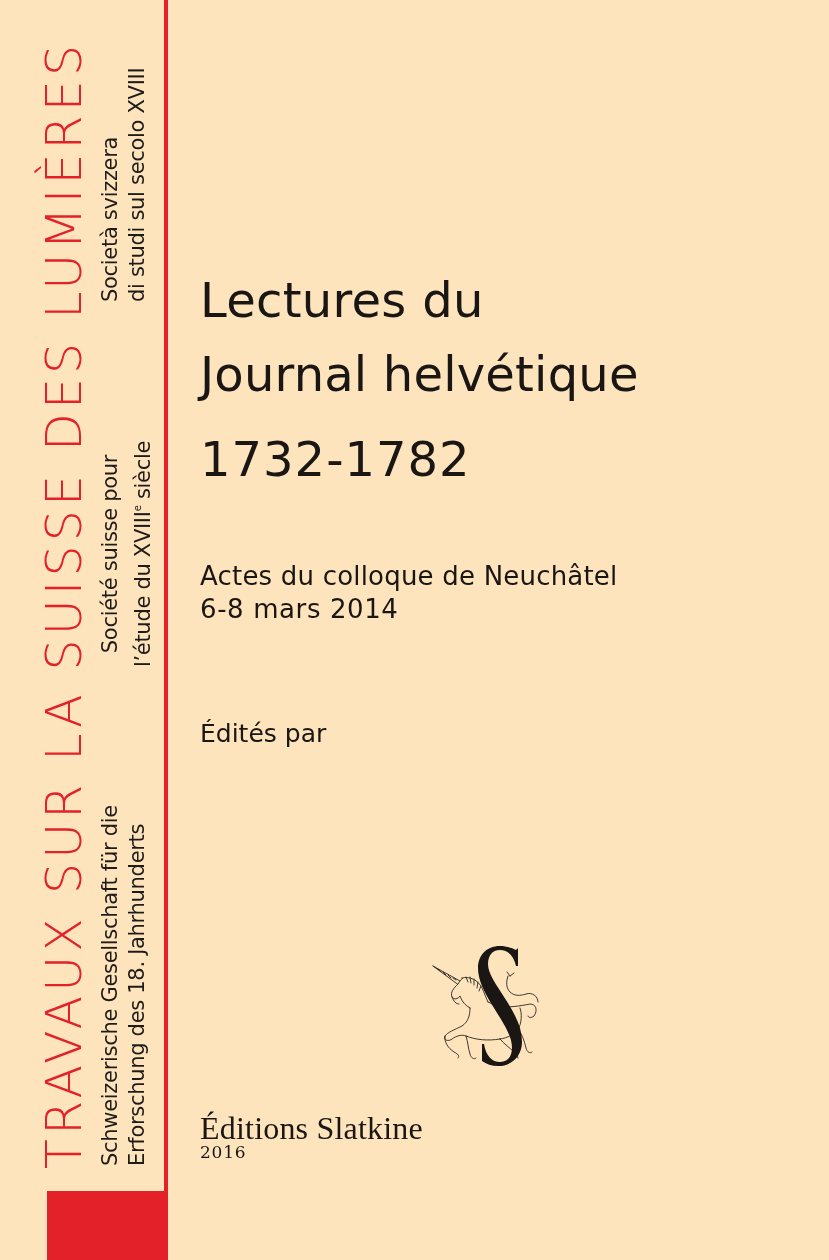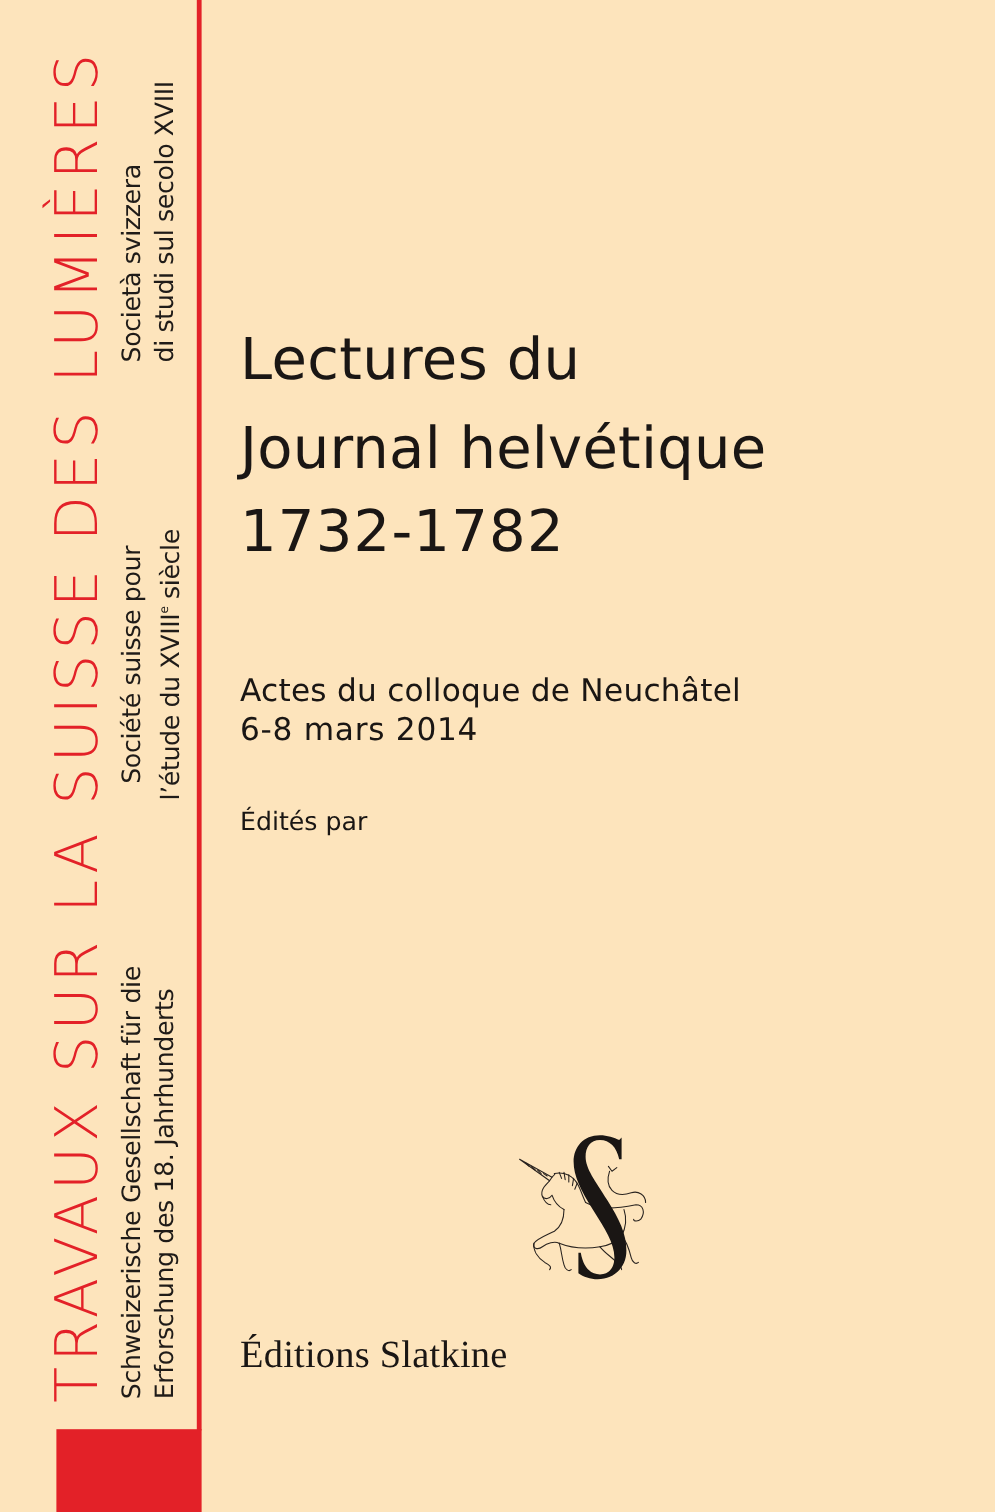--- a/index.html
+++ b/index.html
@@ -36,26 +36,26 @@
   .society-de { left: 97px; top: 1166px; width: 332px; text-align: right; }
   .society-fr { left: 97px; top: 668px; width: 228px; }
   .society-it { left: 97px; top: 302px; width: 244px; text-align: right; }
   .society-it .ln { text-align: left; }
   sup.small { font-size: 10px; vertical-align: 9px; }
 
   
   .center { position: absolute; left: 200px; width: 600px; white-space: nowrap; }
   .title-1 { top: 271px; font-size: 48px; line-height: 58px; letter-spacing: 0.3px; }
   .title-2 { top: 343px; font-size: 48px; line-height: 62px; letter-spacing: 0.2px; }
-  .title-3 { top: 412px; font-size: 48px; line-height: 62px; letter-spacing: 1px; }
+  .title-3 { top: 428px; font-size: 48px; line-height: 62px; letter-spacing: 1px; }
 
   .sub-1 { top: 559px; font-size: 26px; line-height: 34px; letter-spacing: 0.2px; }
   .sub-2 { top: 592px; font-size: 26px; line-height: 34px; letter-spacing: 0.6px; }
 
-  .ed-1 { top: 670px; font-size: 21px; line-height: 30px; }
+  .ed-1 { top: 719px; font-size: 25px; line-height: 30px; }
   .ed-2 { top: 740px; font-size: 21px; line-height: 30px; letter-spacing: -0.1px; }
 
   .logo { position: absolute; left: 430px; top: 944px; width: 124px; height: 124px; }
 
   .pub-name { top: 1110px; font-family: Liberation Serif, serif; font-size: 32px; line-height: 36px; letter-spacing: 0.2px; }
   .pub-city { top: 1110px; font-family: "DejaVu Serif", serif; font-size: 16px; line-height: 24px; letter-spacing: 1px; }
   .pub-year { top: 1140px; font-family: "DejaVu Serif", serif; font-size: 17px; line-height: 24px; letter-spacing: 0.8px; }
 </style>
 </head>
 <body>
@@ -118,14 +118,15 @@
         <path d="M70 62 C78 64 90 62 100 60 C106 60 108 66 104 72 C102 74 98 74 98 72"></path>
         <path d="M78 32 C76 38 76 44 80 48 C84 52 90 52 96 50 C102 48 108 52 108 58"></path>
         <path d="M80 32 l-3 -4 M80 32 l4 -3"></path>
       </g>
 
       <path d="M88 4 L88 22 L86 22 C84 12 78 6 70 6 C62 6 58 12 58 20 C58 30 66 40 76 56 C86 72 92 84 92 98 C92 112 82 122 68 122 C62 122 56 120 52 117 L52 100 L54 100 C56 112 62 118 70 118 C78 118 82 112 82 104 C82 92 74 80 64 64 C54 48 48 36 48 24 C48 12 56 2 70 2 C76 2 82 4 86 6 Z" fill="#1a1614"></path>
     </svg>
   </div>
 
   <div class="center pub-name">Éditions Slatkine</div>
+  <div class="center pub-year">2016</div>
 
 </div>
 
 </body></html>

